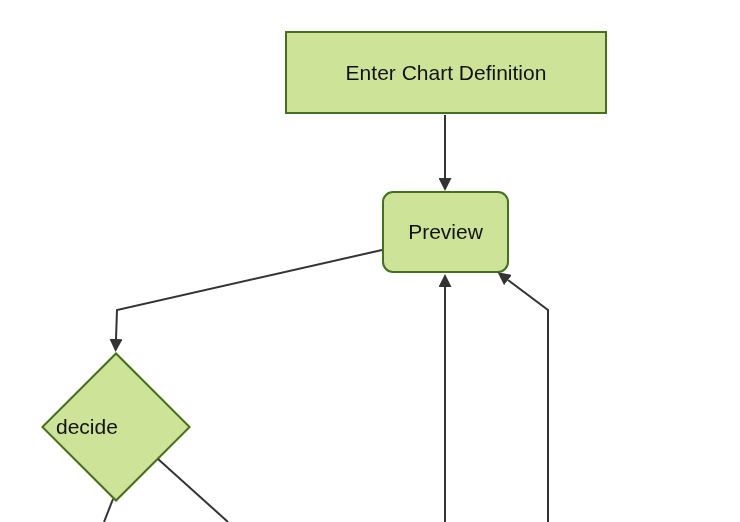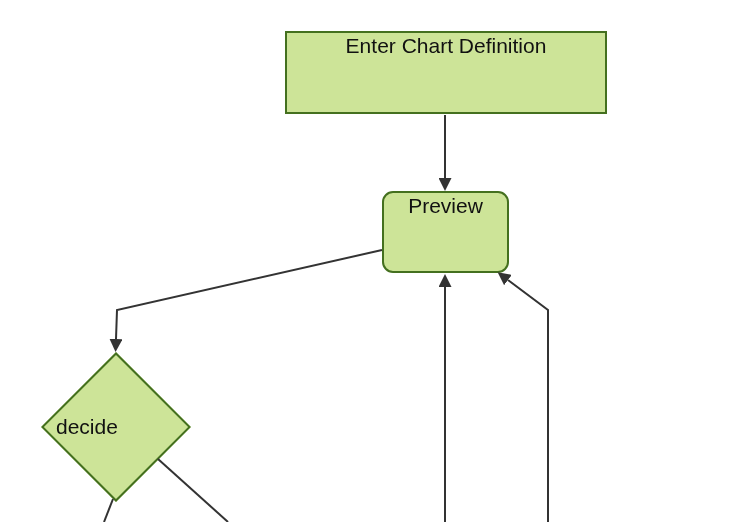--- a/index.html
+++ b/index.html
@@ -18,21 +18,21 @@
     background: var(--background);
     overflow: hidden;
     font-family: "Liberation Sans", "DejaVu Sans", sans-serif;
     color: var(--text);
   }
   .node {
     position: absolute;
     background: var(--node-fill);
     border: 2px solid var(--node-border);
     display: flex;
-    align-items: flex-start;
+    align-items: center;
     justify-content: center;
     font-size: 21px;
     line-height: 1.2;
     text-align: center;
   }
   .node-rect {
     left: 285px; top: 31px;
     width: 322px; height: 83px;
   }
   .node-rounded {

